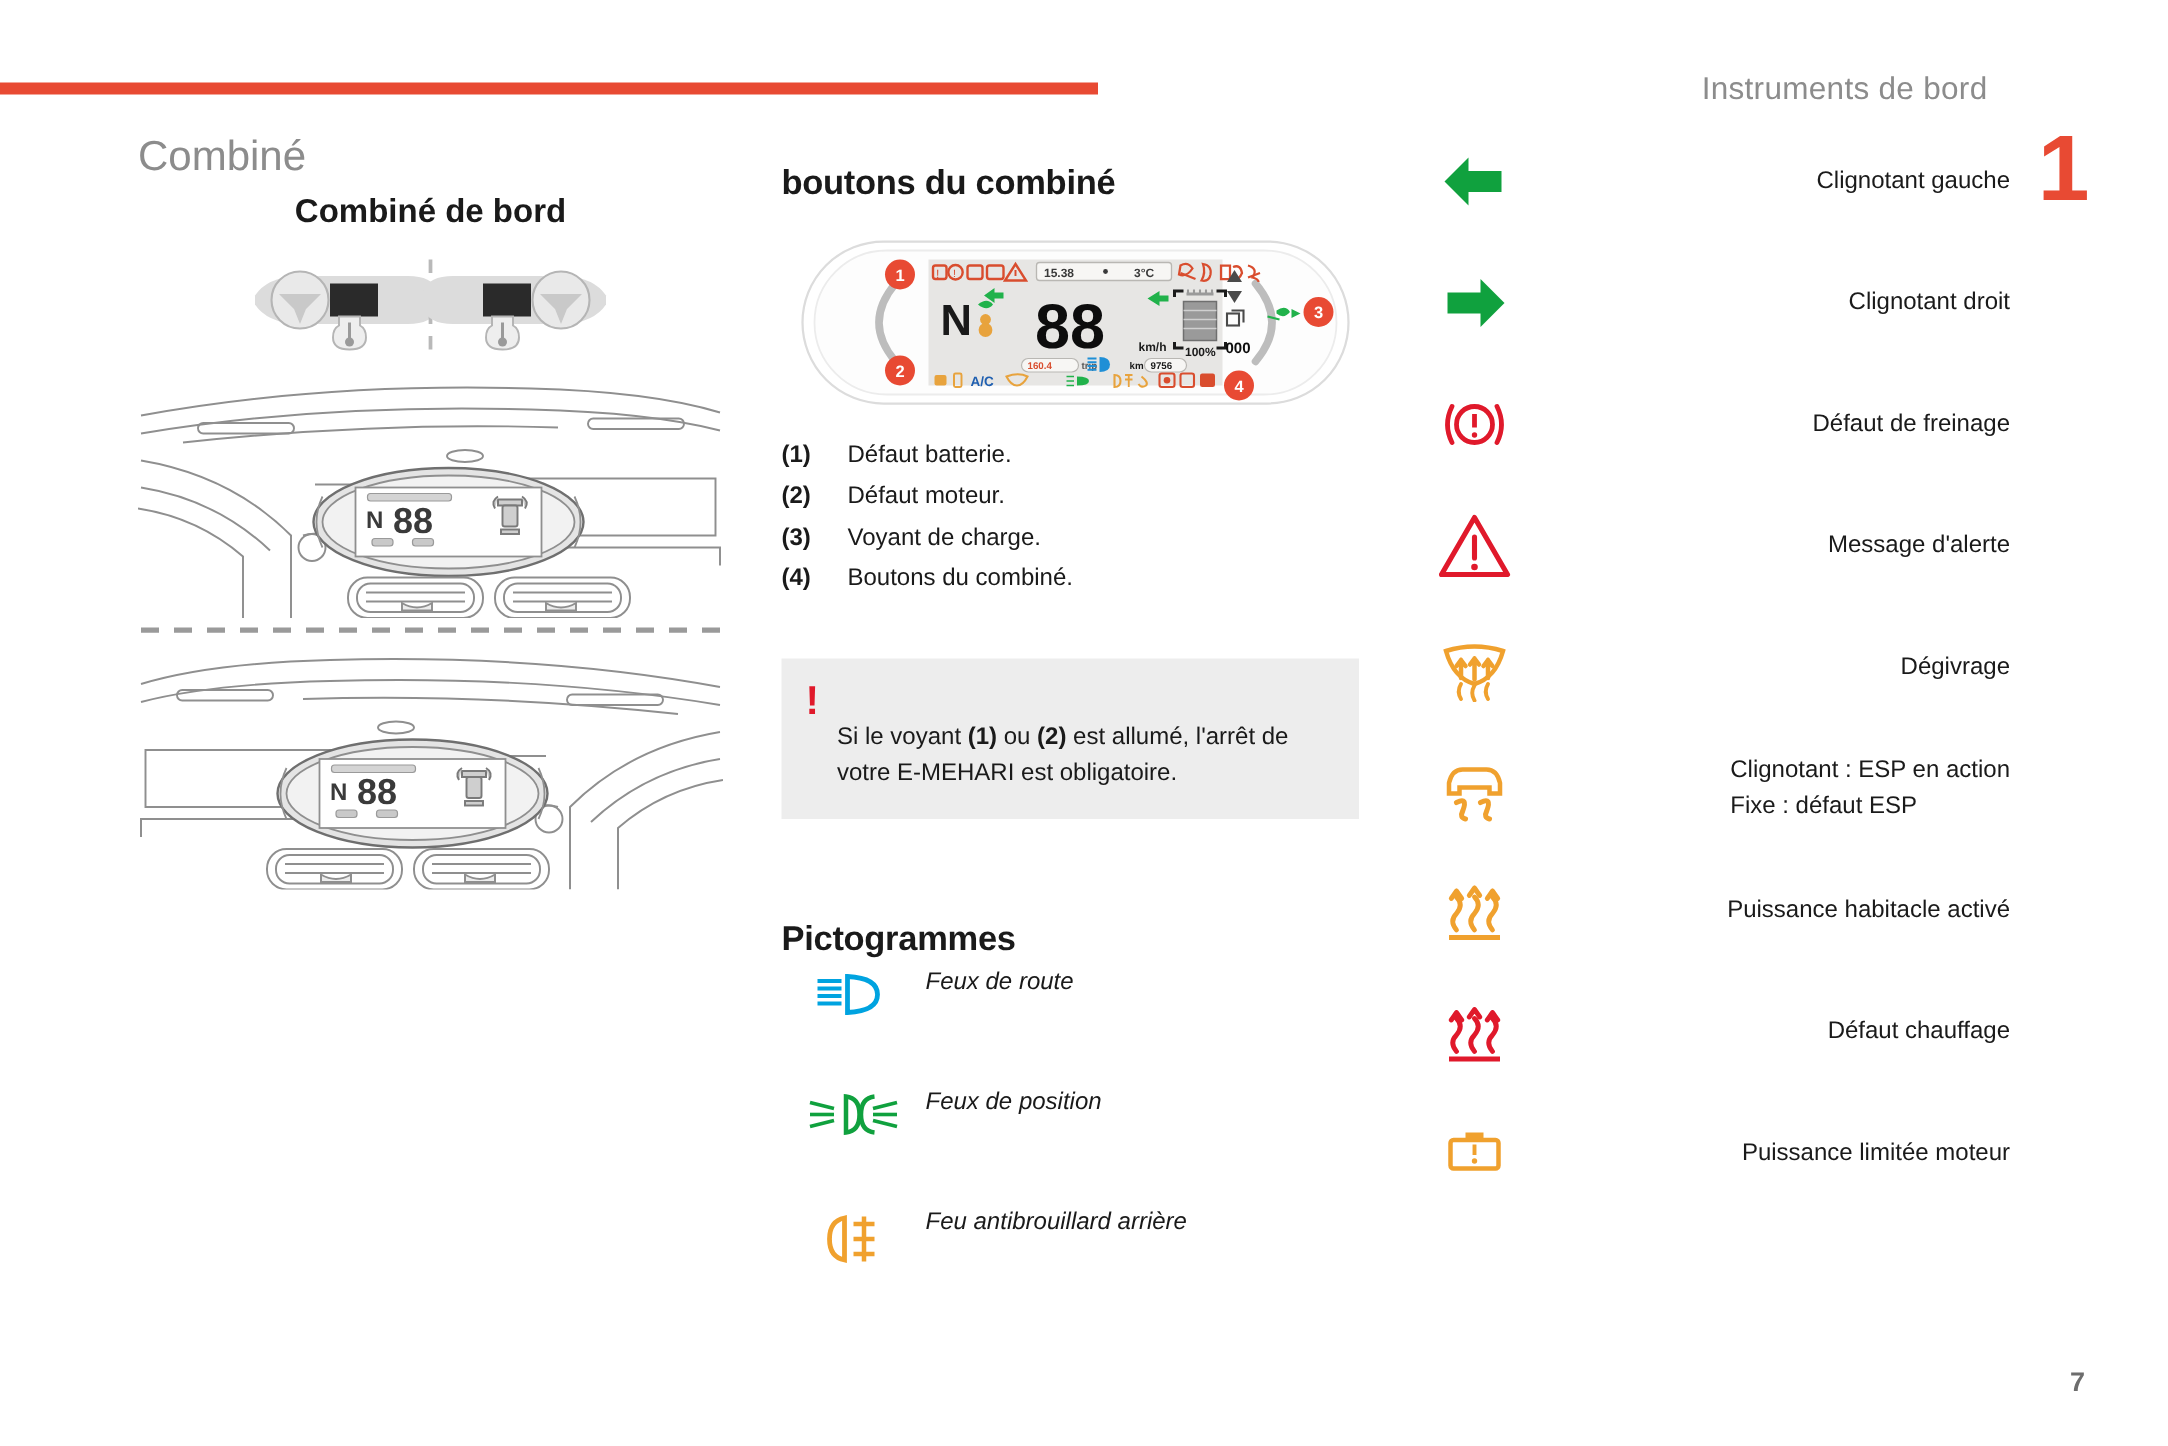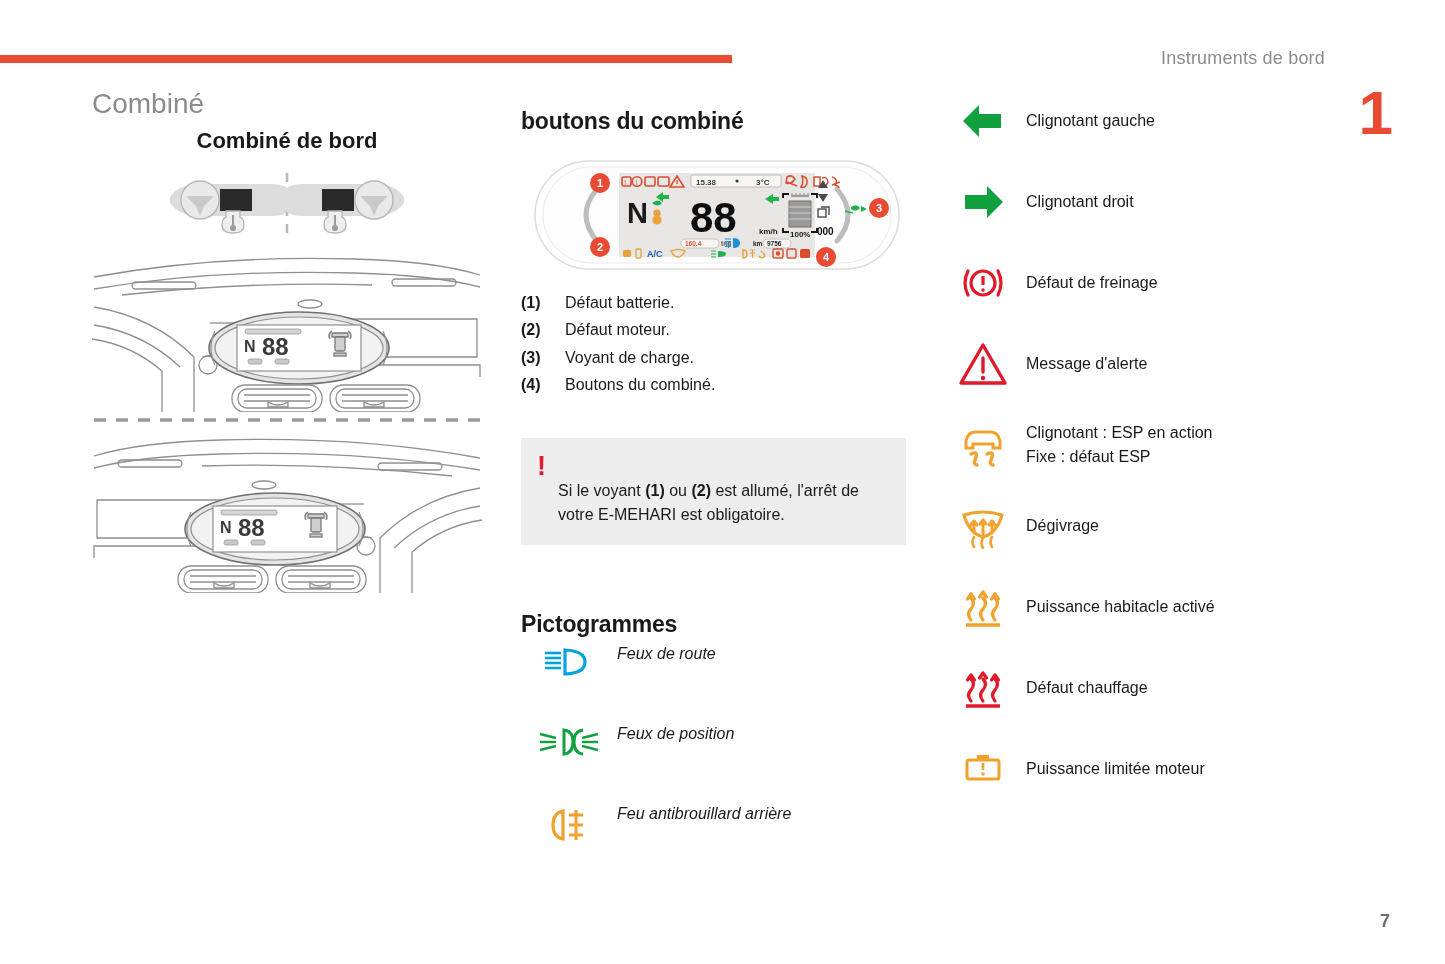--- a/index.html
+++ b/index.html
@@ -22,21 +22,21 @@
     left: 0;
     top: 55px;
     width: 732px;
     height: 8px;
     background: #e84a33;
   }
   .header-title {
     position: absolute;
     right: 120px;
     top: 48px;
-    font-size: 18px;
+    font-size: 21px;
     color: #8c8c8c;
     letter-spacing: 0.2px;
     white-space: nowrap;
   }
   .chapter-tab {
     position: absolute;
     right: 52px;
     top: 82px;
     font-size: 62px;
     font-weight: bold;
@@ -145,20 +145,21 @@
     justify-content: center;
     align-items: center;
   }
   .picto-label { font-size: 16px; }
 
   
   .tell-row {
     display: flex;
     align-items: center;
     min-height: 81px;
+    justify-content: space-between;
   }
   .tell-icon {
     width: 86px;
     flex: 0 0 86px;
     display: flex;
     justify-content: center;
     align-items: center;
   }
   .tell-label {
     font-size: 16px;
@@ -552,53 +553,53 @@
         <path d="M26 5 L48 43 L4 43 Z" fill="none" stroke="#e0192b" stroke-width="3.4" stroke-linejoin="round"></path>
         <line x1="26" y1="18" x2="26" y2="32" stroke="#e0192b" stroke-width="3.4" stroke-linecap="round"></line>
         <circle cx="26" cy="38" r="2.2" fill="#e0192b"></circle>
       </svg>
     </span>
     <span class="tell-label">Message d'alerte</span>
   </div>
 
   <div class="tell-row">
     <span class="tell-icon">
-      <svg width="54" height="48" viewBox="0 0 54 48">
-        <path d="M10 20 q2 -9 9 -9 l16 0 q7 0 9 9 l0 7 l-7 0 l0 -4 l-20 0 l0 4 l-7 0 z" fill="none" stroke="#f0a12e" stroke-width="3"></path>
-        <path d="M15 33 q8 -4 4 6 q-2 4 2 5" fill="none" stroke="#f0a12e" stroke-width="3.4" stroke-linecap="round"></path>
-        <path d="M31 33 q8 -4 4 6 q-2 4 2 5" fill="none" stroke="#f0a12e" stroke-width="3.4" stroke-linecap="round"></path>
-      </svg>
-    </span>
-    <span class="tell-label">
-      <span class="l1">Clignotant : ESP en action</span>
-      <span class="l2">Fixe : défaut ESP</span>
-    </span>
-  </div>
-
-  <div class="tell-row">
-    <span class="tell-icon">
       <svg width="54" height="46" viewBox="0 0 54 46">
         <path d="M8 12 q19 -6 38 0 q-5 18 -19 22 q-14 -4 -19 -22 z" fill="none" stroke="#f0a12e" stroke-width="3"></path>
         <g stroke="#f0a12e" stroke-width="3" stroke-linecap="round" fill="none">
           <path d="M18 30 l0 -12 M18 18 l-3 4 M18 18 l3 4"></path>
           <path d="M27 31 l0 -14 M27 17 l-3 4 M27 17 l3 4"></path>
           <path d="M36 30 l0 -12 M36 18 l-3 4 M36 18 l3 4"></path>
         </g>
         <g stroke="#f0a12e" stroke-width="2.6" stroke-linecap="round" fill="none">
           <path d="M18 34 q-3 5 0 10"></path>
           <path d="M27 35 q-3 5 0 10"></path>
           <path d="M36 34 q-3 5 0 10"></path>
         </g>
       </svg>
     </span>
     <span class="tell-label">Dégivrage</span>
   </div>
 
   <div class="tell-row">
     <span class="tell-icon">
+      <svg width="54" height="48" viewBox="0 0 54 48">
+        <path d="M10 20 q2 -9 9 -9 l16 0 q7 0 9 9 l0 7 l-7 0 l0 -4 l-20 0 l0 4 l-7 0 z" fill="none" stroke="#f0a12e" stroke-width="3"></path>
+        <path d="M15 33 q8 -4 4 6 q-2 4 2 5" fill="none" stroke="#f0a12e" stroke-width="3.4" stroke-linecap="round"></path>
+        <path d="M31 33 q8 -4 4 6 q-2 4 2 5" fill="none" stroke="#f0a12e" stroke-width="3.4" stroke-linecap="round"></path>
+      </svg>
+    </span>
+    <span class="tell-label">
+      <span class="l1">Clignotant : ESP en action</span>
+      <span class="l2">Fixe : défaut ESP</span>
+    </span>
+  </div>
+
+  <div class="tell-row">
+    <span class="tell-icon">
       <svg width="52" height="46" viewBox="0 0 52 46">
         <g stroke="#f0a12e" stroke-width="3.2" fill="none" stroke-linecap="round">
           <path d="M14 36 q-5 -6 0 -11 q5 -6 0 -11 M14 10 l-3.5 5 M14 10 l3.5 5"></path>
           <path d="M26 36 q-5 -6 0 -11 q5 -6 0 -11 M26 8 l-3.5 5 M26 8 l3.5 5"></path>
           <path d="M38 36 q-5 -6 0 -11 q5 -6 0 -11 M38 10 l-3.5 5 M38 10 l3.5 5"></path>
         </g>
         <line x1="9" y1="41" x2="43" y2="41" stroke="#f0a12e" stroke-width="3.4"></line>
       </svg>
     </span>
     <span class="tell-label">Puissance habitacle activé</span>

